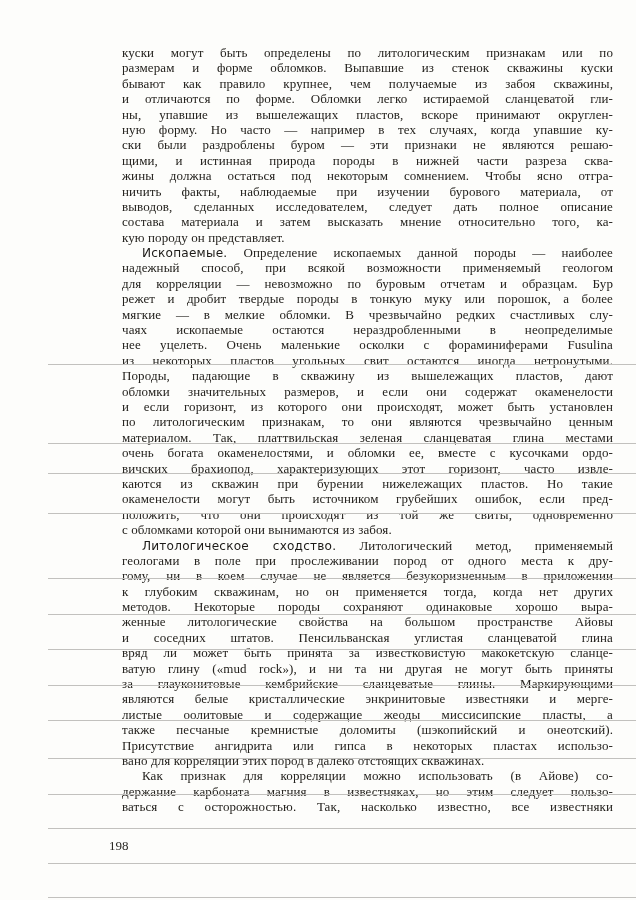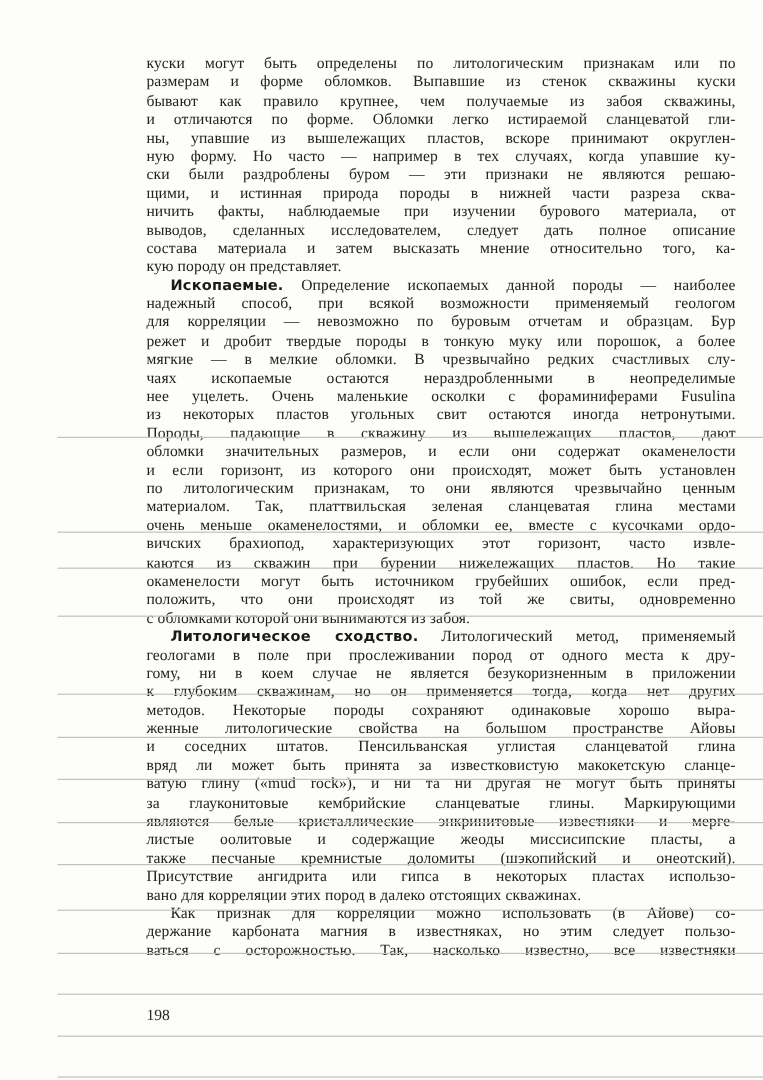--- a/index.html
+++ b/index.html
@@ -17,25 +17,25 @@
   .line{
     height:15.4px;line-height:15.4px;font-size:13px;
     text-align:justify;text-align-last:justify;
     white-space:normal;overflow:visible;
     letter-spacing:0.1px;
   }
   .line.nj{text-align-last:left;}
   .line.ind{padding-left:20px;}
   .b{
     font-family:"DejaVu Sans", sans-serif;
-    font-weight:700;font-size:12.1px;letter-spacing:0.2px;color:#1c1a17;
+    font-weight:400;font-size:12.1px;letter-spacing:0.2px;color:#1c1a17;
   }
   .i{}
   .page-number{
-    position:absolute;left:74px;top:838px;
+    position:absolute;left:61px;top:838px;
     font-size:13px;line-height:15px;color:#2a2824;
   }
   .hline{
     position:absolute;left:0;width:636px;height:1px;
     background:#c2c1be;pointer-events:none;
   }
   .vline{
     position:absolute;top:0;height:900px;width:2px;left:618px;
     background:#a9a8a6;pointer-events:none;
   }
@@ -47,40 +47,41 @@
   <div class="text-block">
       <div class="para">
         <div class="line"><span class="n">куски могут быть определены по литологическим признакам или по</span></div>
         <div class="line"><span class="n">размерам и форме обломков. Выпавшие из стенок скважины куски</span></div>
         <div class="line"><span class="n">бывают как правило крупнее, чем получаемые из забоя скважины,</span></div>
         <div class="line"><span class="n">и отличаются по форме. Обломки легко истираемой сланцеватой гли-</span></div>
         <div class="line"><span class="n">ны, упавшие из вышележащих пластов, вскоре принимают округлен-</span></div>
         <div class="line"><span class="n">ную форму. Но часто — например в тех случаях, когда упавшие ку-</span></div>
         <div class="line"><span class="n">ски были раздроблены буром — эти признаки не являются решаю-</span></div>
         <div class="line"><span class="n">щими, и истинная природа породы в нижней части разреза сква-</span></div>
+        <div class="line"><span class="n">жины должна остаться под некоторым сомнением. Чтобы ясно отгра-</span></div>
         <div class="line"><span class="n">ничить факты, наблюдаемые при изучении бурового материала, от</span></div>
         <div class="line"><span class="n">выводов, сделанных исследователем, следует дать полное описание</span></div>
         <div class="line"><span class="n">состава материала и затем высказать мнение относительно того, ка-</span></div>
         <div class="line nj"><span class="n">кую породу он представляет.</span></div>
       </div>
       <div class="para">
         <div class="line ind"><span class="b">Ископаемые.</span><span class="n"> Определение ископаемых данной породы — наиболее</span></div>
         <div class="line"><span class="n">надежный способ, при всякой возможности применяемый геологом</span></div>
         <div class="line"><span class="n">для корреляции — невозможно по буровым отчетам и образцам. Бур</span></div>
         <div class="line"><span class="n">режет и дробит твердые породы в тонкую муку или порошок, а более</span></div>
         <div class="line"><span class="n">мягкие — в мелкие обломки. В чрезвычайно редких счастливых слу-</span></div>
         <div class="line"><span class="n">чаях ископаемые остаются нераздробленными в неопределимые</span></div>
         <div class="line"><span class="n">нее уцелеть. Очень маленькие осколки с фораминиферами </span><span class="i">Fusulina</span></div>
         <div class="line"><span class="n">из некоторых пластов угольных свит остаются иногда нетронутыми.</span></div>
         <div class="line"><span class="n">Породы, падающие в скважину из вышележащих пластов, дают</span></div>
         <div class="line"><span class="n">обломки значительных размеров, и если они содержат окаменелости</span></div>
         <div class="line"><span class="n">и если горизонт, из которого они происходят, может быть установлен</span></div>
         <div class="line"><span class="n">по литологическим признакам, то они являются чрезвычайно ценным</span></div>
         <div class="line"><span class="n">материалом. Так, платтвильская зеленая сланцеватая глина местами</span></div>
-        <div class="line"><span class="n">очень меньше окаменелостями, и обломки ее, вместе с кусочками ордо-</span></div>
+        <div class="line"><span class="n">очень богата окаменелостями, и обломки ее, вместе с кусочками ордо-</span></div>
         <div class="line"><span class="n">вичских брахиопод, характеризующих этот горизонт, часто извле-</span></div>
         <div class="line"><span class="n">каются из скважин при бурении нижележащих пластов. Но такие</span></div>
         <div class="line"><span class="n">окаменелости могут быть источником грубейших ошибок, если пред-</span></div>
         <div class="line"><span class="n">положить, что они происходят из той же свиты, одновременно</span></div>
         <div class="line nj"><span class="n">с обломками которой они вынимаются из забоя.</span></div>
       </div>
       <div class="para">
         <div class="line ind"><span class="b">Литологическое сходство.</span><span class="n"> Литологический метод, применяемый</span></div>
         <div class="line"><span class="n">геологами в поле при прослеживании пород от одного места к дру-</span></div>
         <div class="line"><span class="n">гому, ни в коем случае не является безукоризненным в приложении</span></div>

